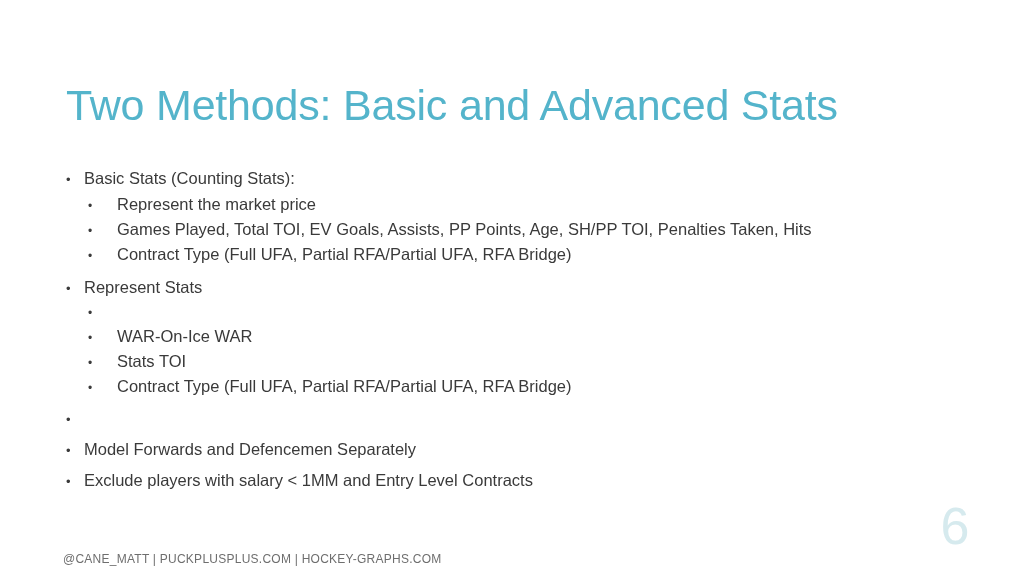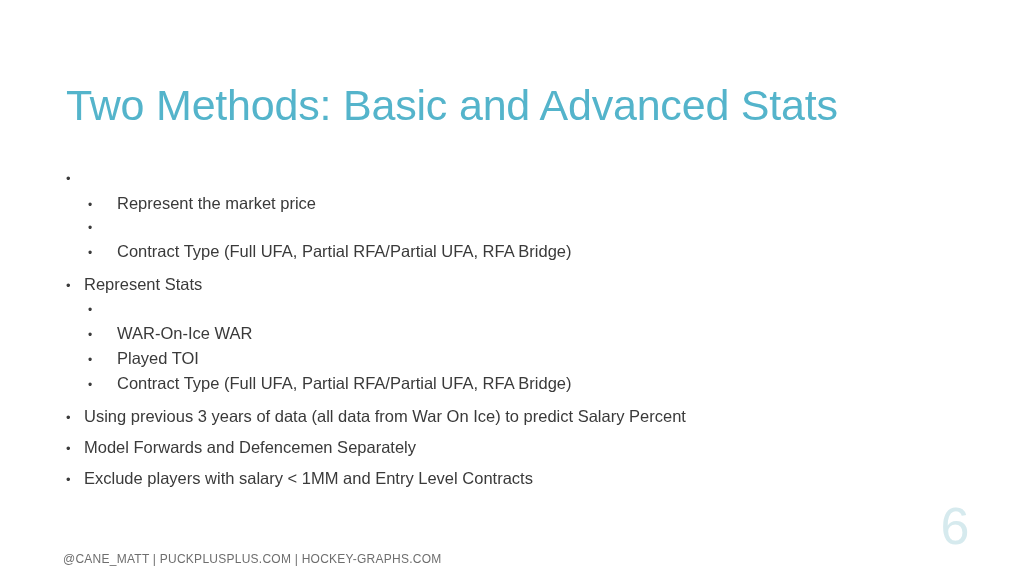--- a/index.html
+++ b/index.html
@@ -117,56 +117,57 @@
 </head>
 <body>
 
 <div class="slide">
 
   <div class="slide-title">Two Methods: Basic and Advanced Stats</div>
 
   <div class="body-list">
       <div class="bullet-row lvl1">
         <span class="marker">•</span>
+        <span class="btext">Basic Stats (Counting Stats):</span>
       </div>
       <div class="bullet-row lvl2">
         <span class="marker">•</span>
         <span class="btext">Represent the market price</span>
       </div>
       <div class="bullet-row lvl2">
         <span class="marker">•</span>
+        <span class="btext">Games Played, Total TOI, EV Goals, Assists, PP Points, Age, SH/PP TOI, Penalties Taken, Hits</span>
       </div>
       <div class="bullet-row lvl2">
         <span class="marker">•</span>
         <span class="btext">Contract Type (Full UFA, Partial RFA/Partial UFA, RFA Bridge)</span>
       </div>
       <div class="group-gap"></div>
       <div class="bullet-row lvl1">
         <span class="marker">•</span>
         <span class="btext">Represent Stats</span>
       </div>
       <div class="bullet-row lvl2">
         <span class="marker">•</span>
       </div>
       <div class="bullet-row lvl2">
         <span class="marker">•</span>
         <span class="btext">WAR-On-Ice WAR</span>
       </div>
       <div class="bullet-row lvl2">
         <span class="marker">•</span>
-        <span class="btext">Played TOI</span>
+        <span class="btext">Stats TOI</span>
       </div>
       <div class="bullet-row lvl2">
         <span class="marker">•</span>
         <span class="btext">Contract Type (Full UFA, Partial RFA/Partial UFA, RFA Bridge)</span>
       </div>
       <div class="group-gap"></div>
       <div class="bullet-row lvl1">
         <span class="marker">•</span>
-        <span class="btext">Using previous 3 years of data (all data from War On Ice) to predict Salary Percent</span>
       </div>
       <div class="group-gap-sm"></div>
       <div class="bullet-row lvl1">
         <span class="marker">•</span>
         <span class="btext">Model Forwards and Defencemen Separately</span>
       </div>
       <div class="group-gap-sm"></div>
       <div class="bullet-row lvl1">
         <span class="marker">•</span>
         <span class="btext">Exclude players with salary &lt; 1MM and Entry Level Contracts</span>

